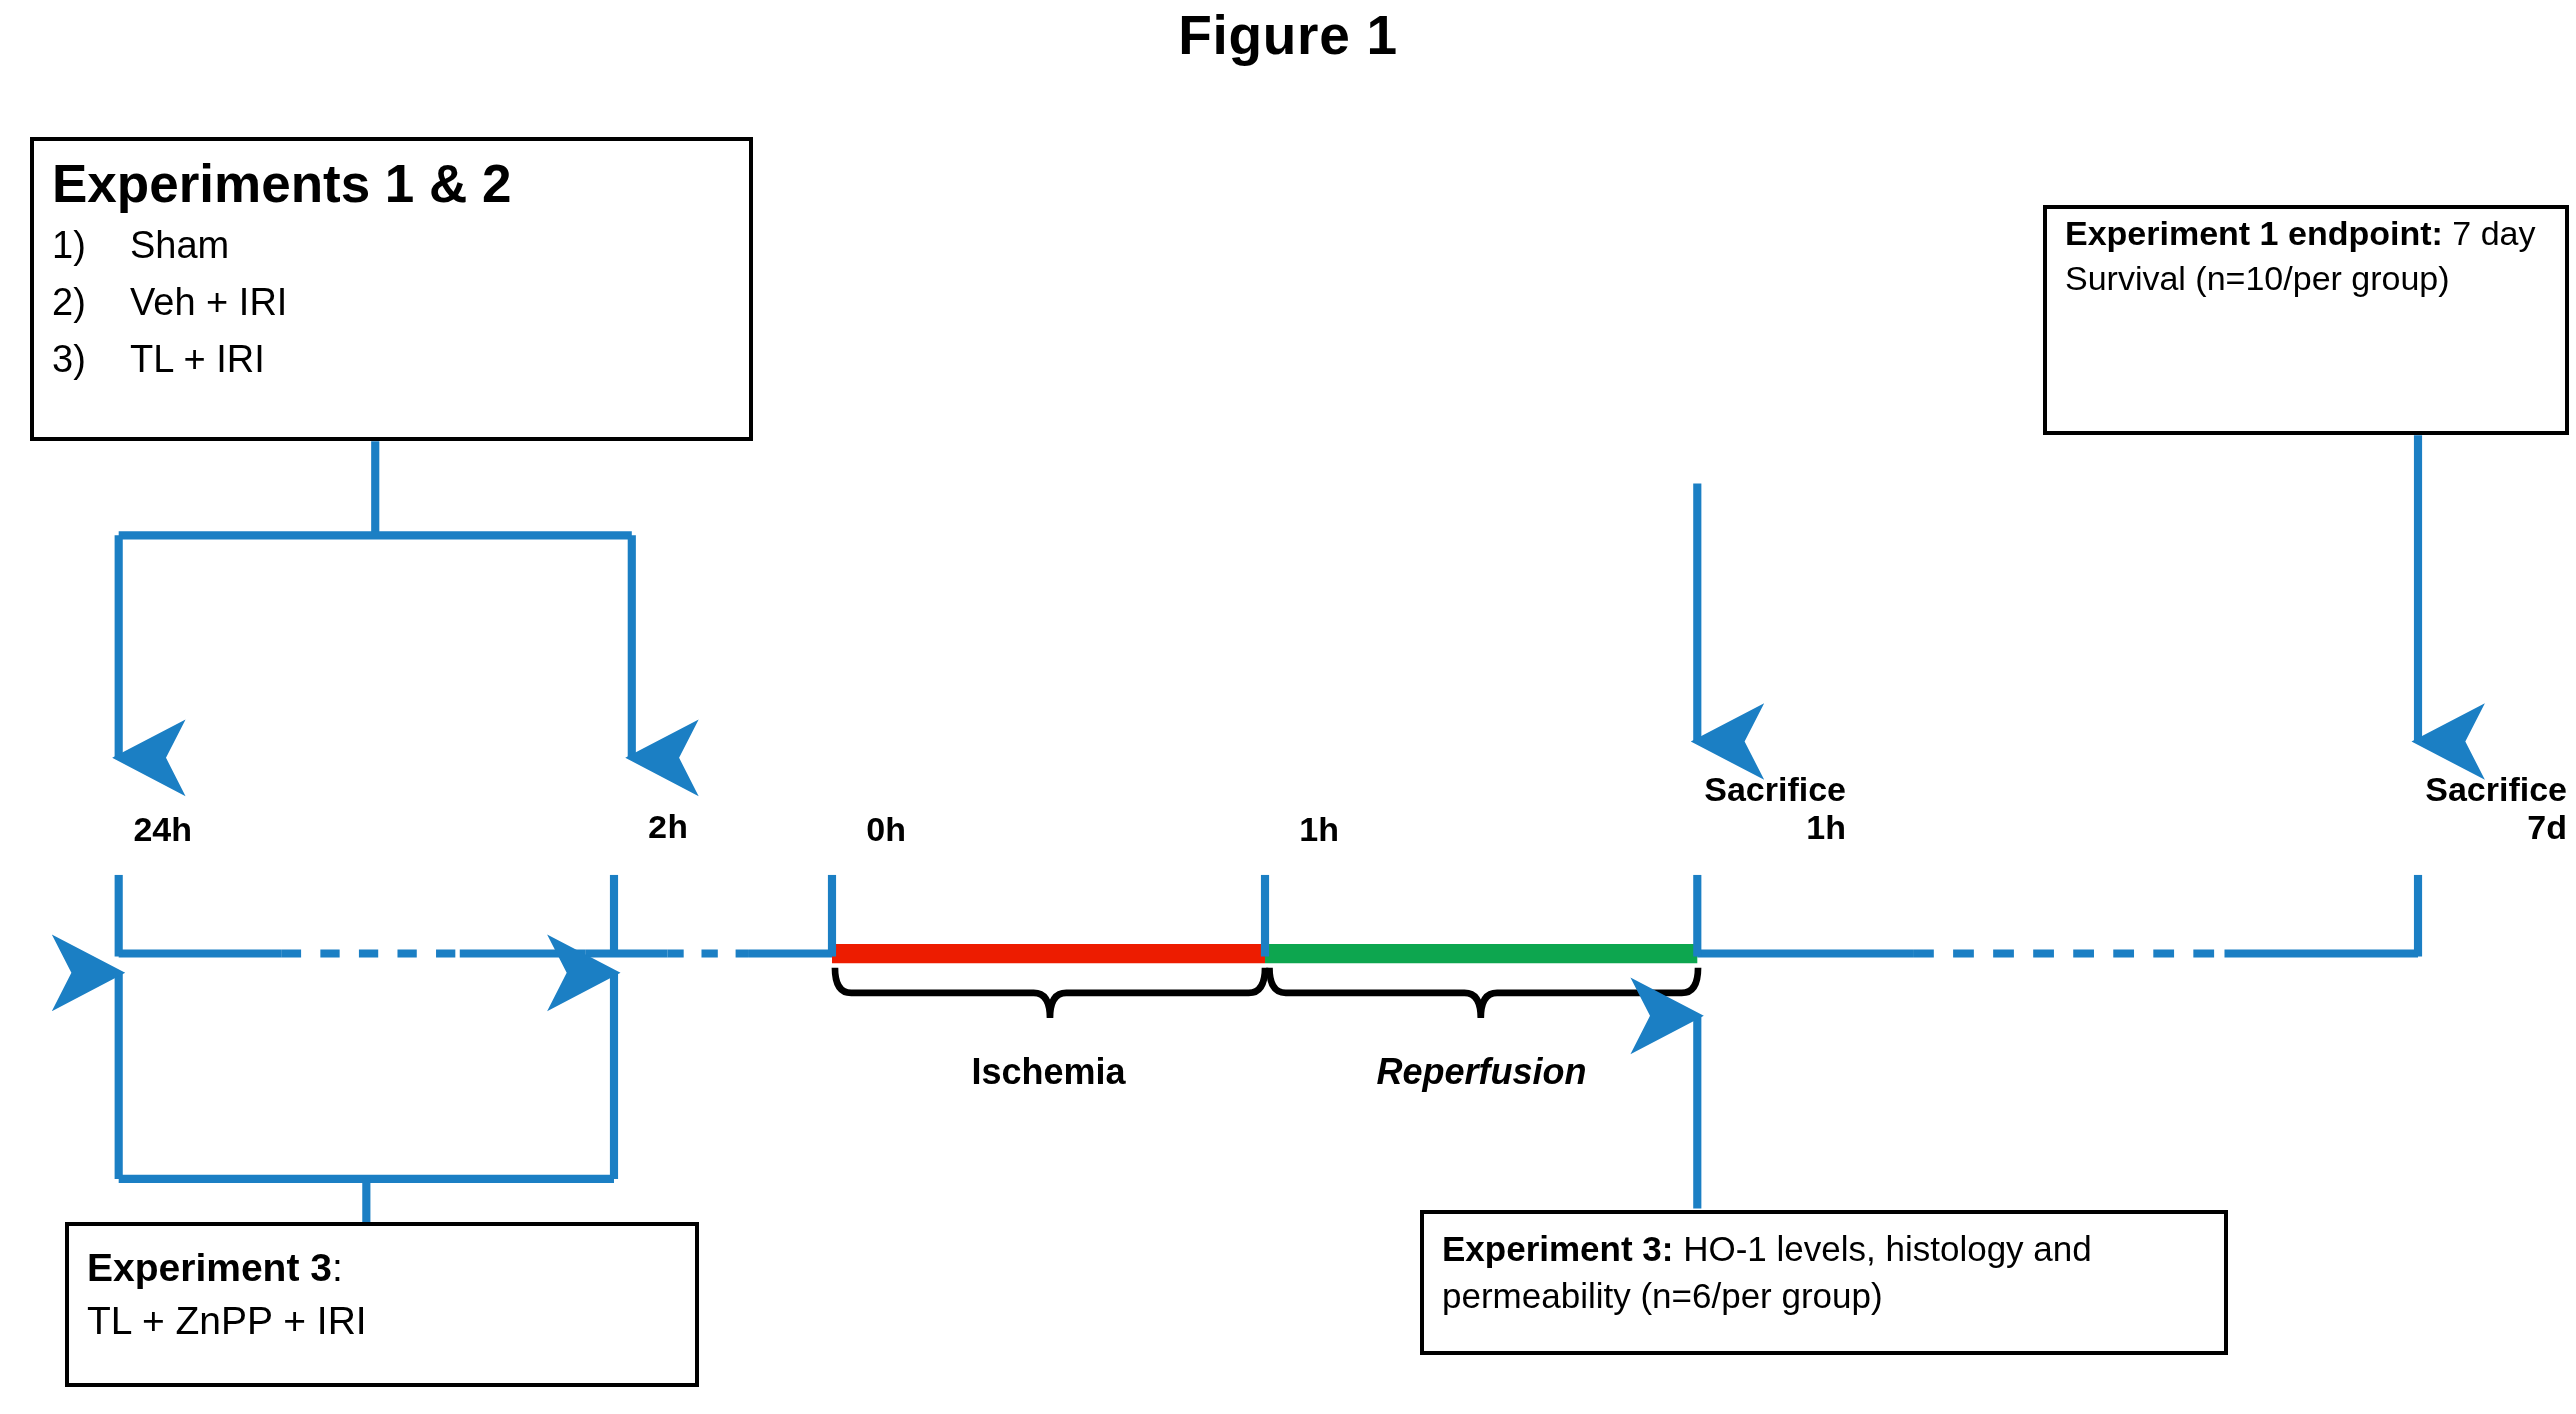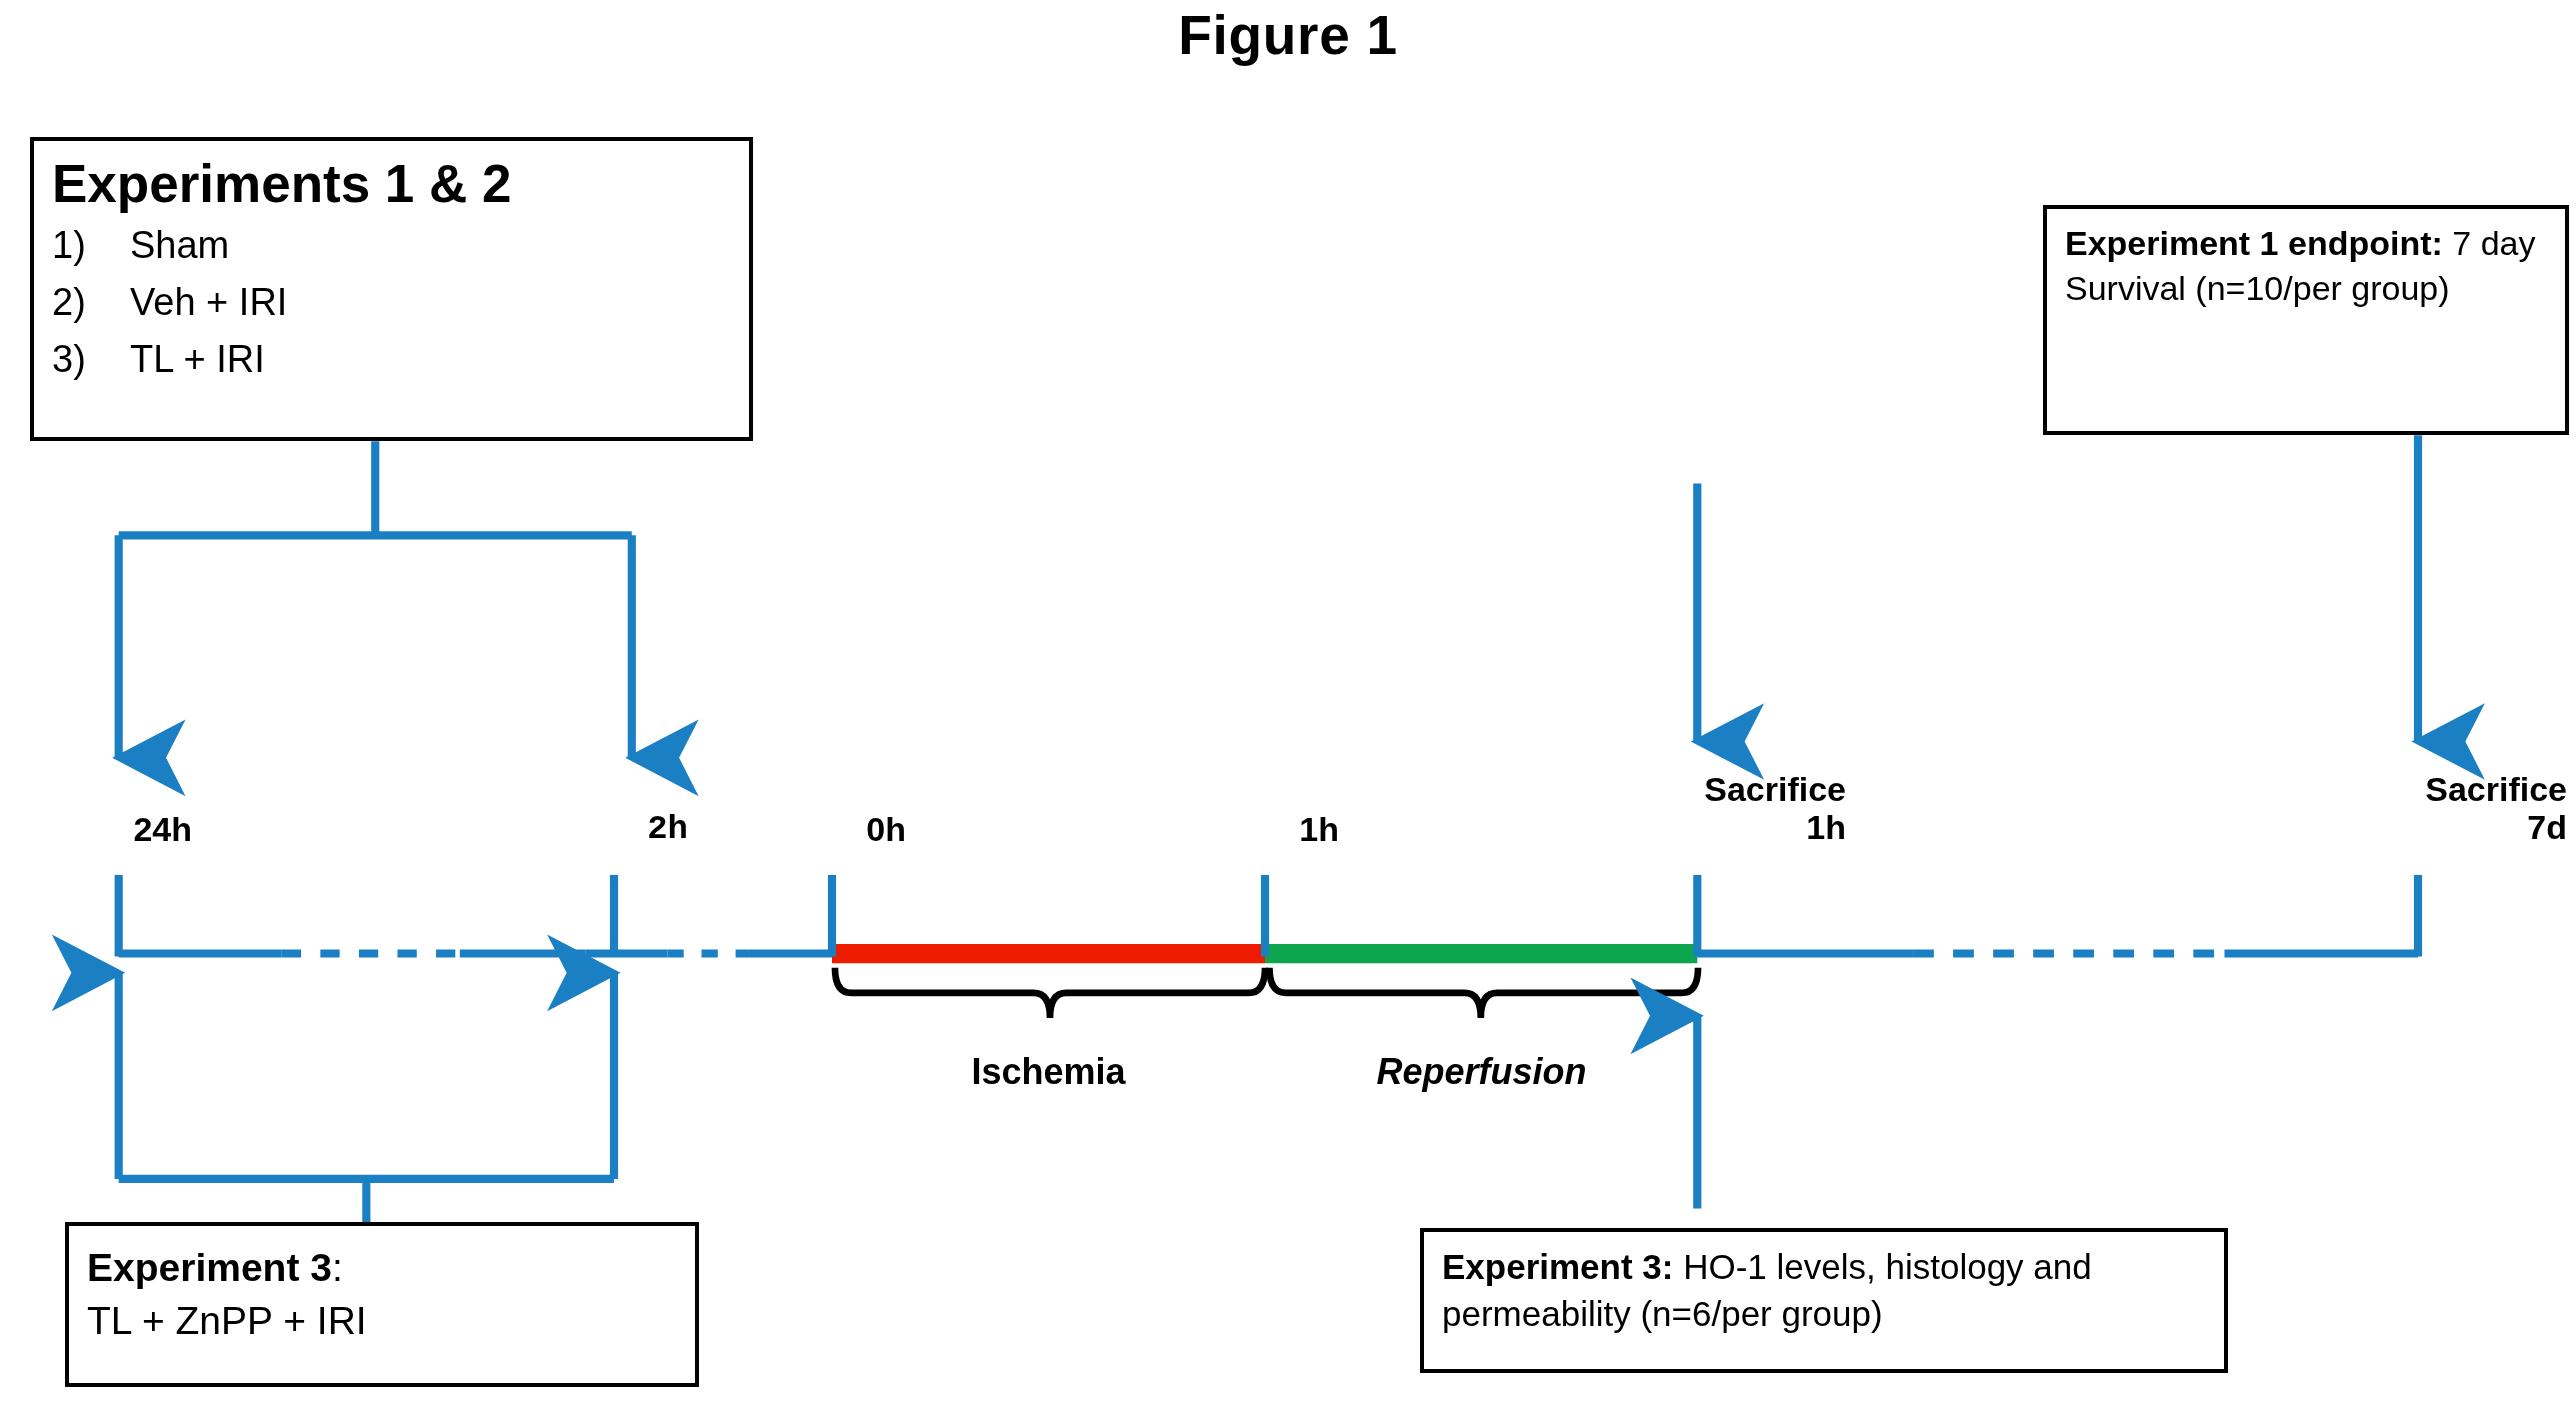--- a/index.html
+++ b/index.html
@@ -83,42 +83,41 @@
     padding-top: 12px;
   }
   #box-exp2-endpoints p { font-size: 34px; line-height: 1.33; }
 
   
   #box-exp1-endpoint {
     left: 2043px;
     top: 205px;
     width: 526px;
     height: 230px;
-    padding-top: 12px;
+    padding-top: 2px;
   }
   #box-exp1-endpoint p { font-size: 34px; line-height: 1.33; }
 
   
   #box-exp3-left {
     left: 65px;
     top: 1222px;
     width: 634px;
     height: 165px;
     padding-top: 15px;
   }
   #box-exp3-left p { font-size: 39px; line-height: 1.36; }
 
   
   #box-exp3-mid {
     left: 1420px;
     top: 1210px;
     width: 808px;
     height: 145px;
     padding-top: 12px;
-    margin-top: 18px;
   }
   #box-exp3-mid p { font-size: 35px; line-height: 1.33; }
 
   
   .tick-label {
     position: absolute;
     font-size: 34px;
     font-weight: 700;
     line-height: 1.12;
     text-align: right;

